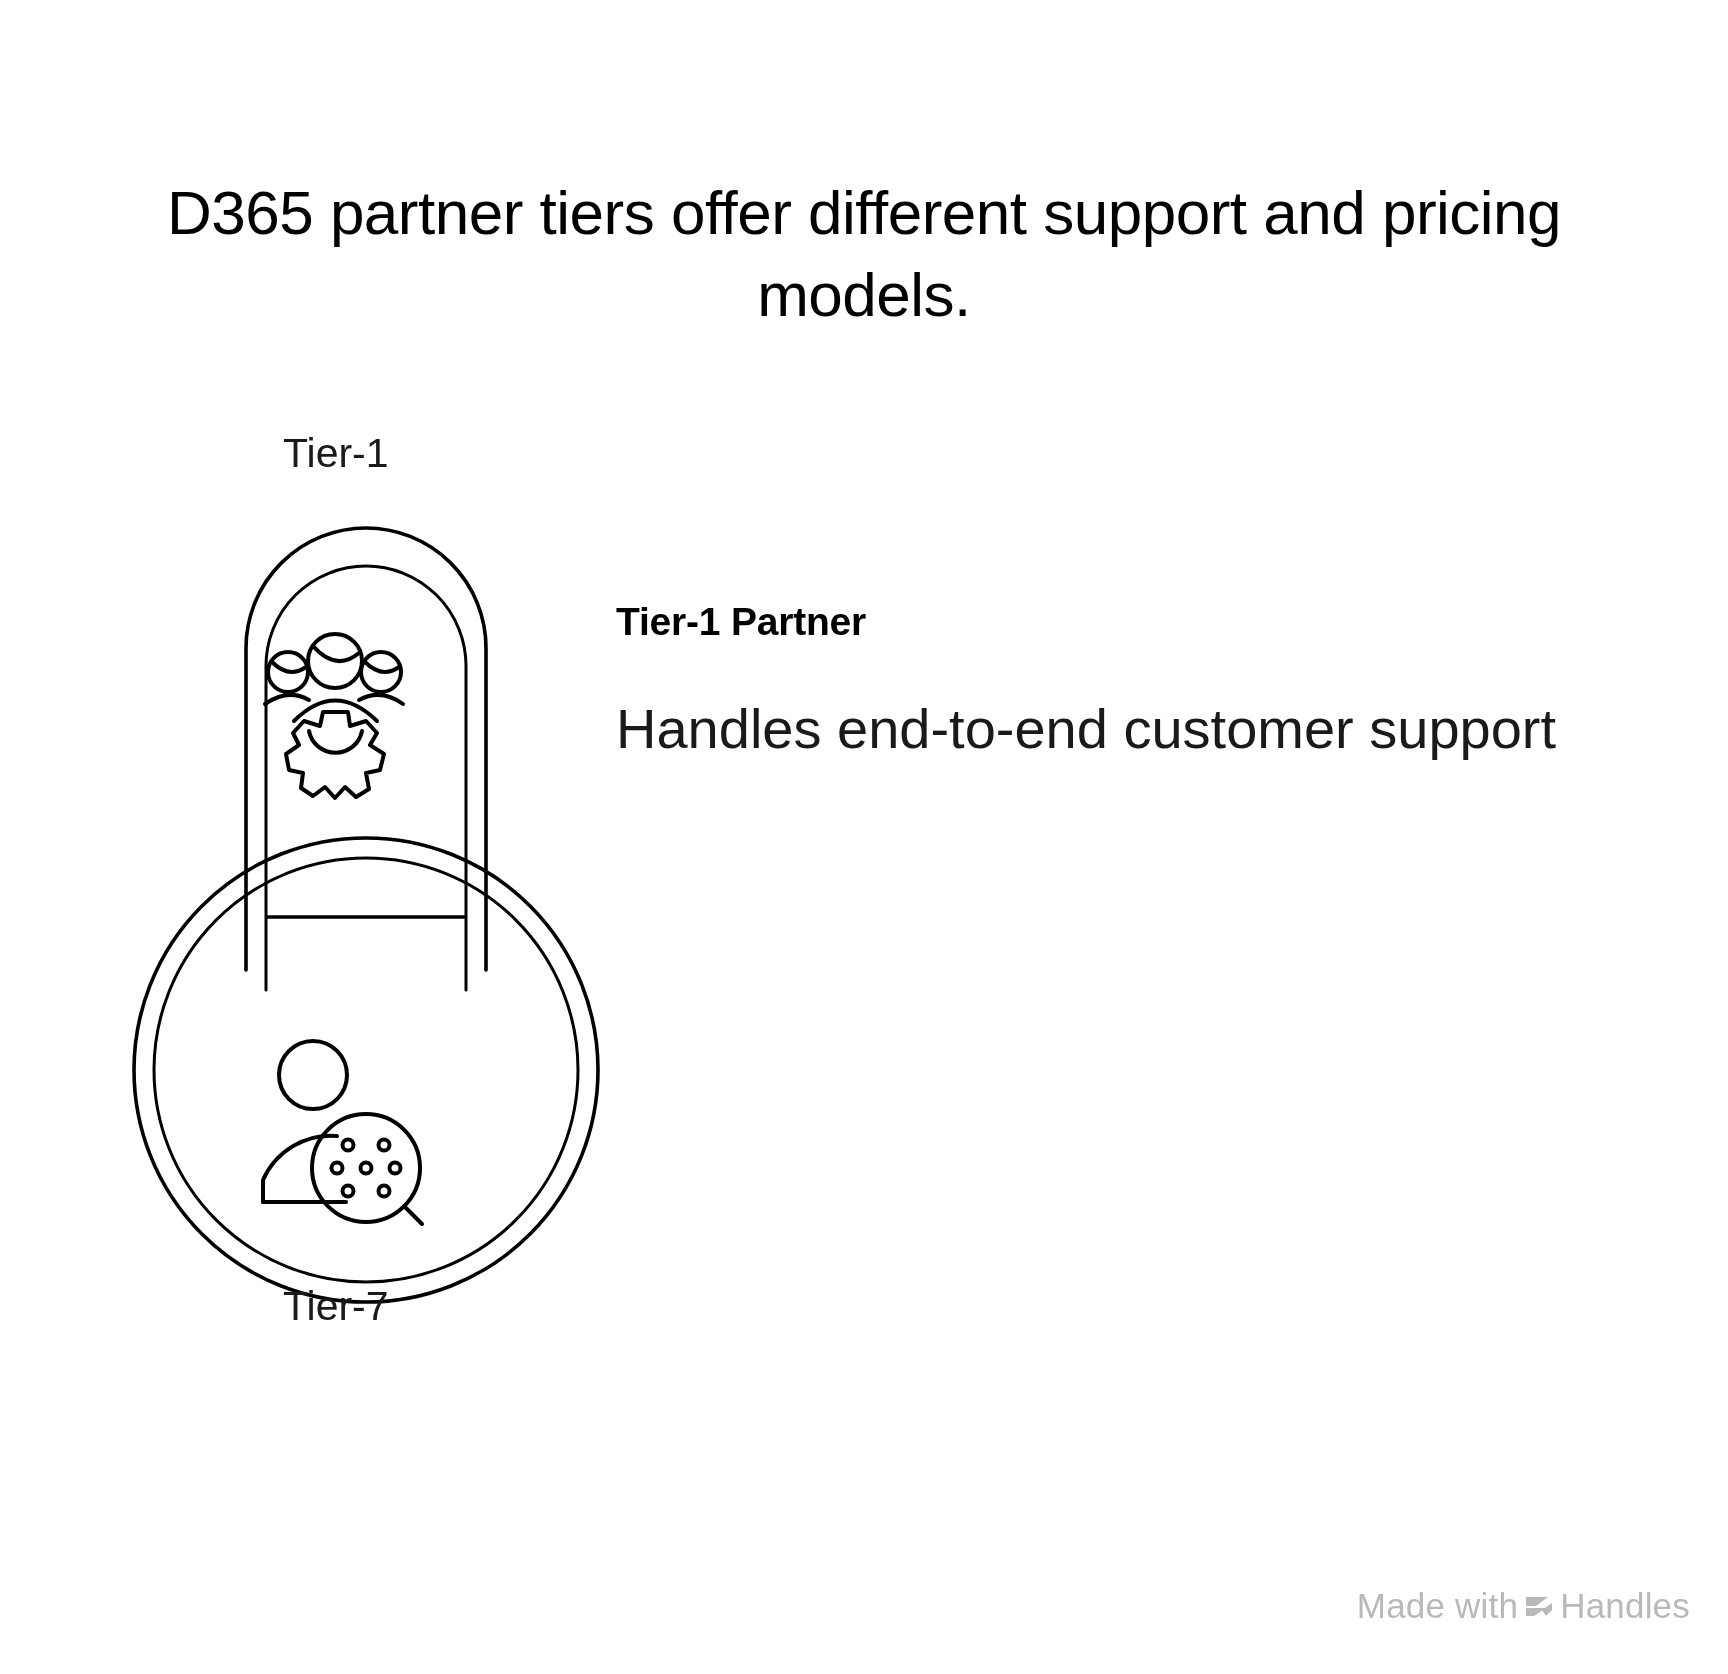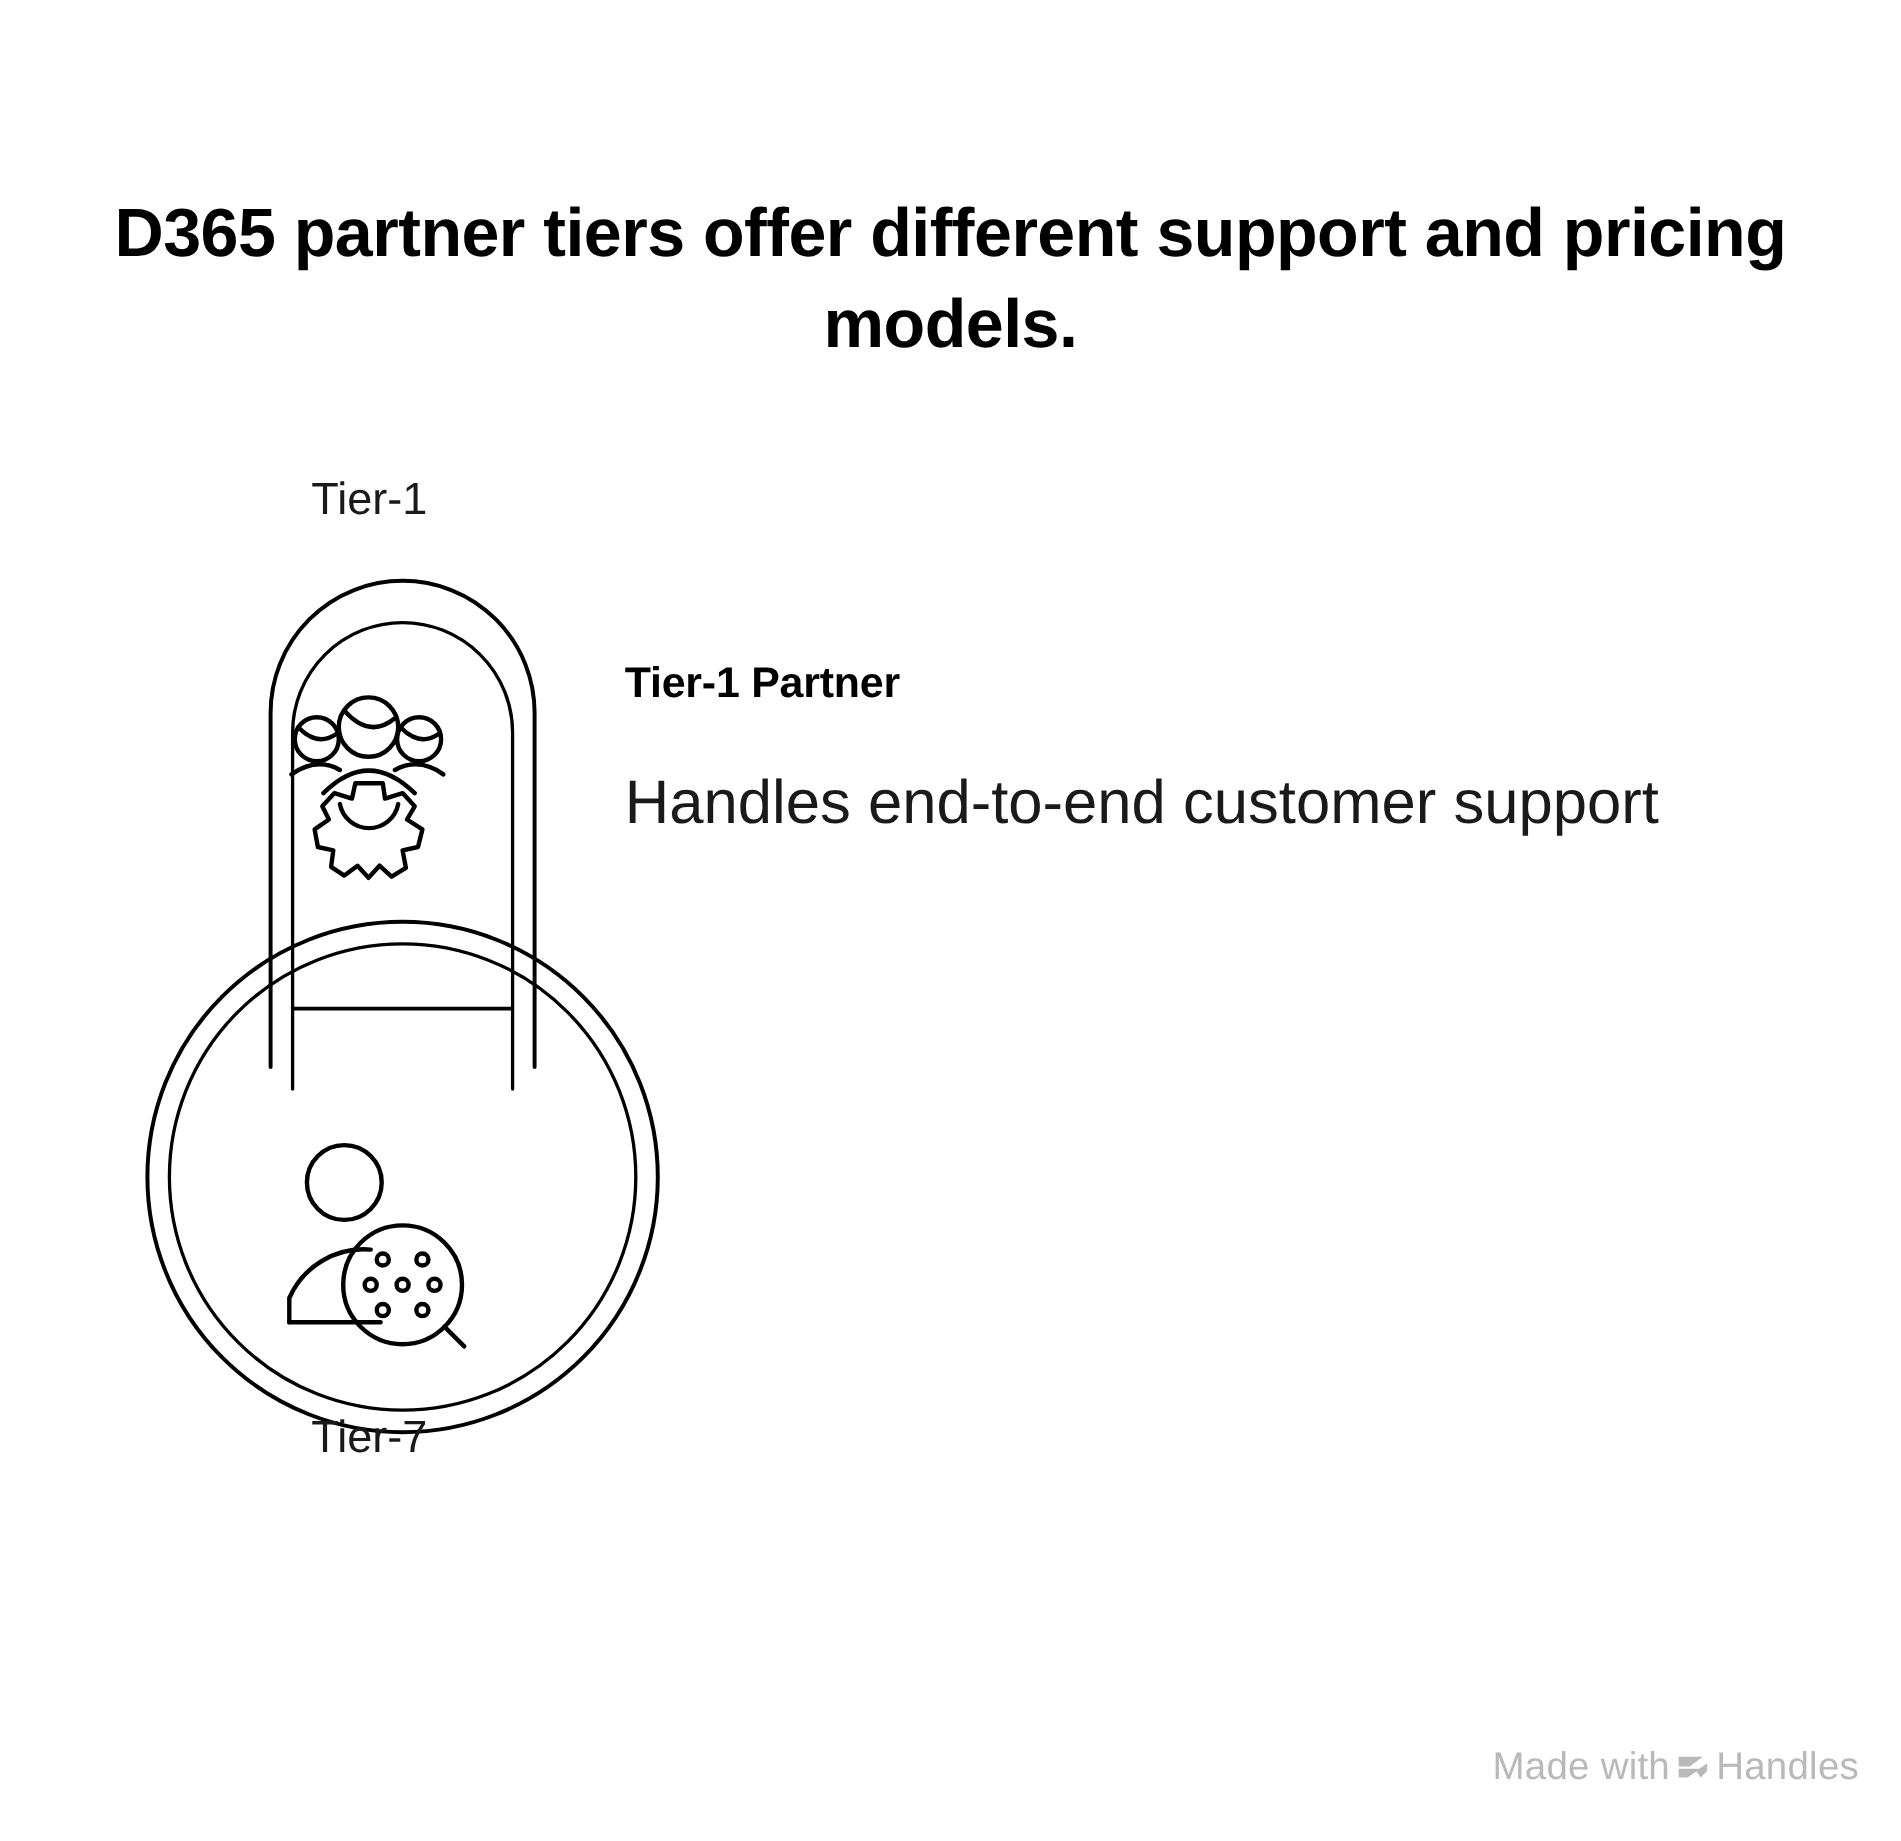--- a/index.html
+++ b/index.html
@@ -20,21 +20,21 @@
 
   
   .title {
     position: absolute;
     left: 0;
     top: 130px;
     width: 1728px;
     text-align: center;
     font-size: 62px;
     line-height: 1.33;
-    font-weight: 700;
+    font-weight: 400;
     letter-spacing: -0.5px;
     color: #000000;
     padding: 0 86px;
     box-sizing: border-box;
   }
 
   
   .diagram {
     position: absolute;
     left: 0;
@@ -62,21 +62,21 @@
   .tier-label.tier1 { left: 283px; top: 430px; }
   .tier-label.tier2 { left: 283px; top: 1283px; }
 
   
   .callouts {
     position: absolute;
     left: 568px;
     top: 600px;
     width: 1040px;
   }
-  .callout { margin-bottom: 96px; }
+  .callout { margin-bottom: 96px; margin-left: 48px; }
   .callout:last-child { margin-bottom: 0; }
   .callout-title {
     font-size: 39px;
     font-weight: 700;
     color: #000000;
     letter-spacing: -0.2px;
     margin-bottom: 52px;
     white-space: nowrap;
   }
   .callout-desc {

